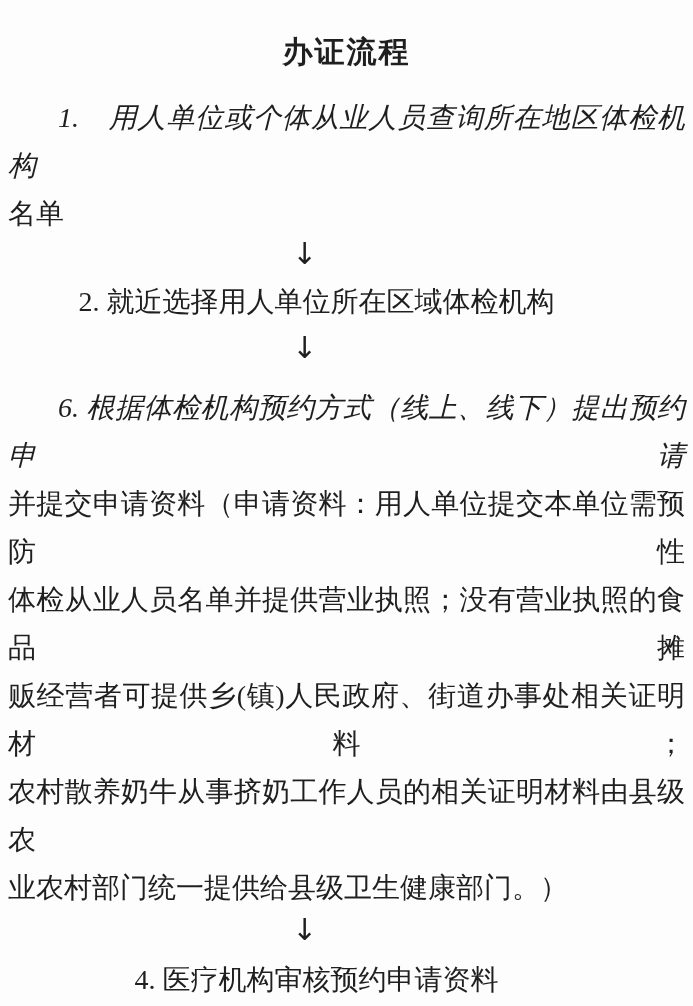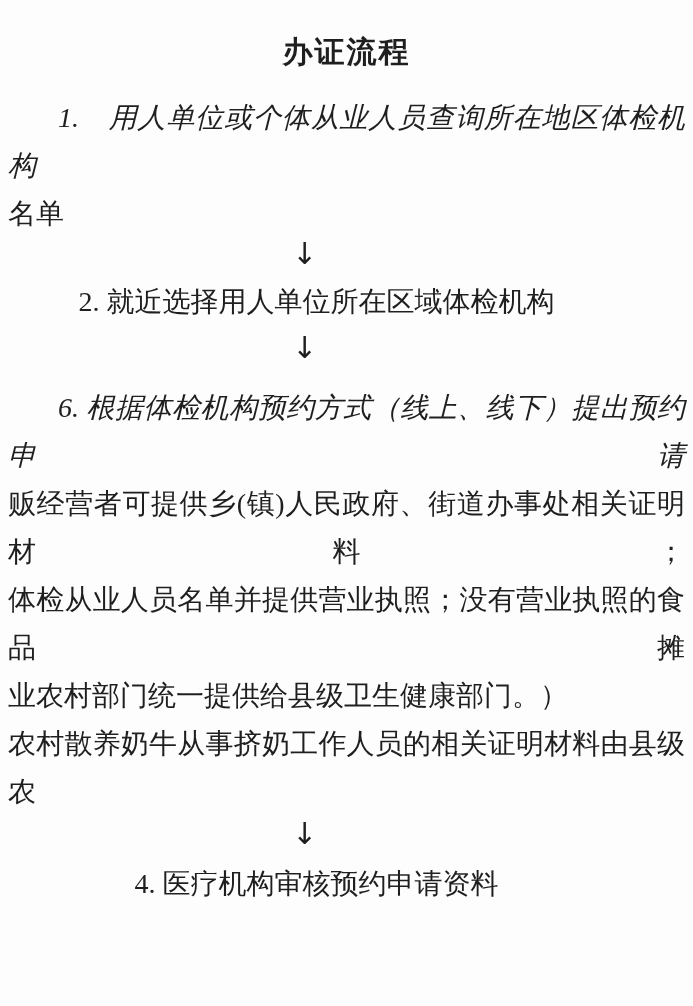--- a/index.html
+++ b/index.html
@@ -84,24 +84,25 @@
   </div>
 
   <div class="para center s2">2. 就近选择用人单位所在区域体检机构</div>
 
   <div class="arrow a2">
     <span>↓</span>
   </div>
 
   <div class="para s3">
     <span class="jl first">6. 根据体检机构预约方式（线上、线下）提出预约申请</span>
+    <span class="jl">并提交申请资料（申请资料：用人单位提交本单位需预防性</span>
+    <span class="jl">体检从业人员名单并提供营业执照；没有营业执照的食品摊</span>
     <span class="jl">贩经营者可提供乡(镇)人民政府、街道办事处相关证明材料；</span>
-    <span class="jl">体检从业人员名单并提供营业执照；没有营业执照的食品摊</span>
+    <span class="jl">农村散养奶牛从事挤奶工作人员的相关证明材料由县级农</span>
     <span class="jl last">业农村部门统一提供给县级卫生健康部门。）</span>
-    <span class="jl">农村散养奶牛从事挤奶工作人员的相关证明材料由县级农</span>
   </div>
 
   <div class="arrow a3">
     <span>↓</span>
   </div>
 
   <div class="para center s4">4. 医疗机构审核预约申请资料</div>
 
 </div>
 

